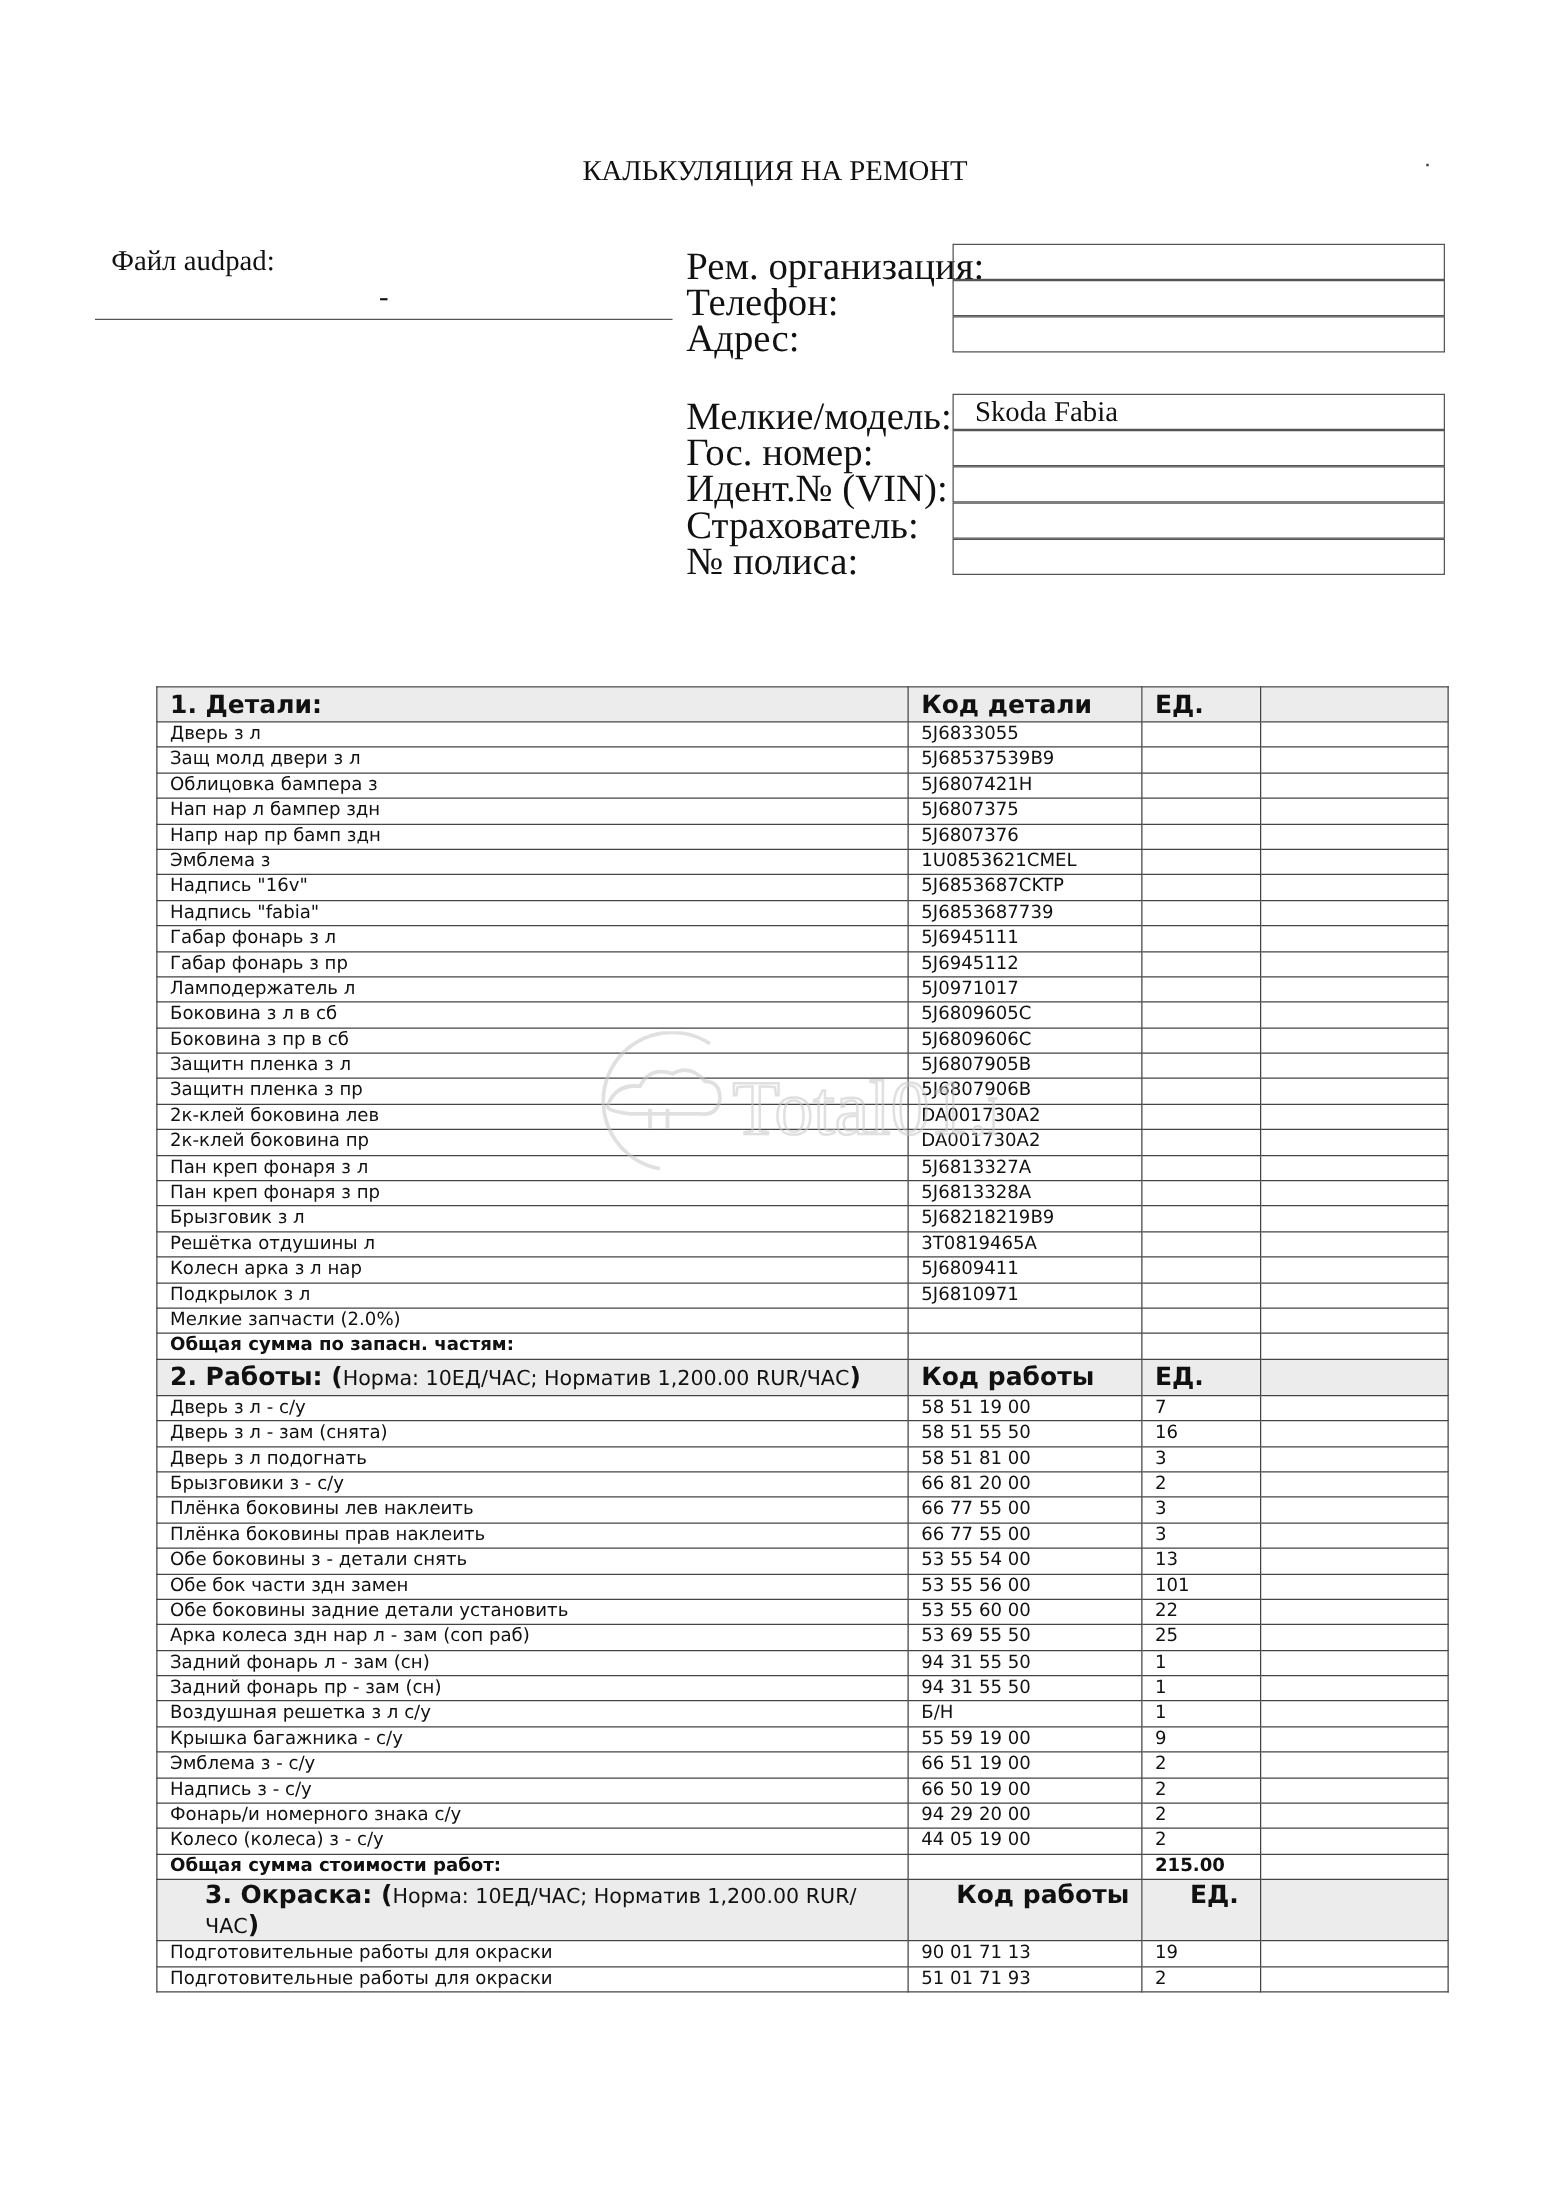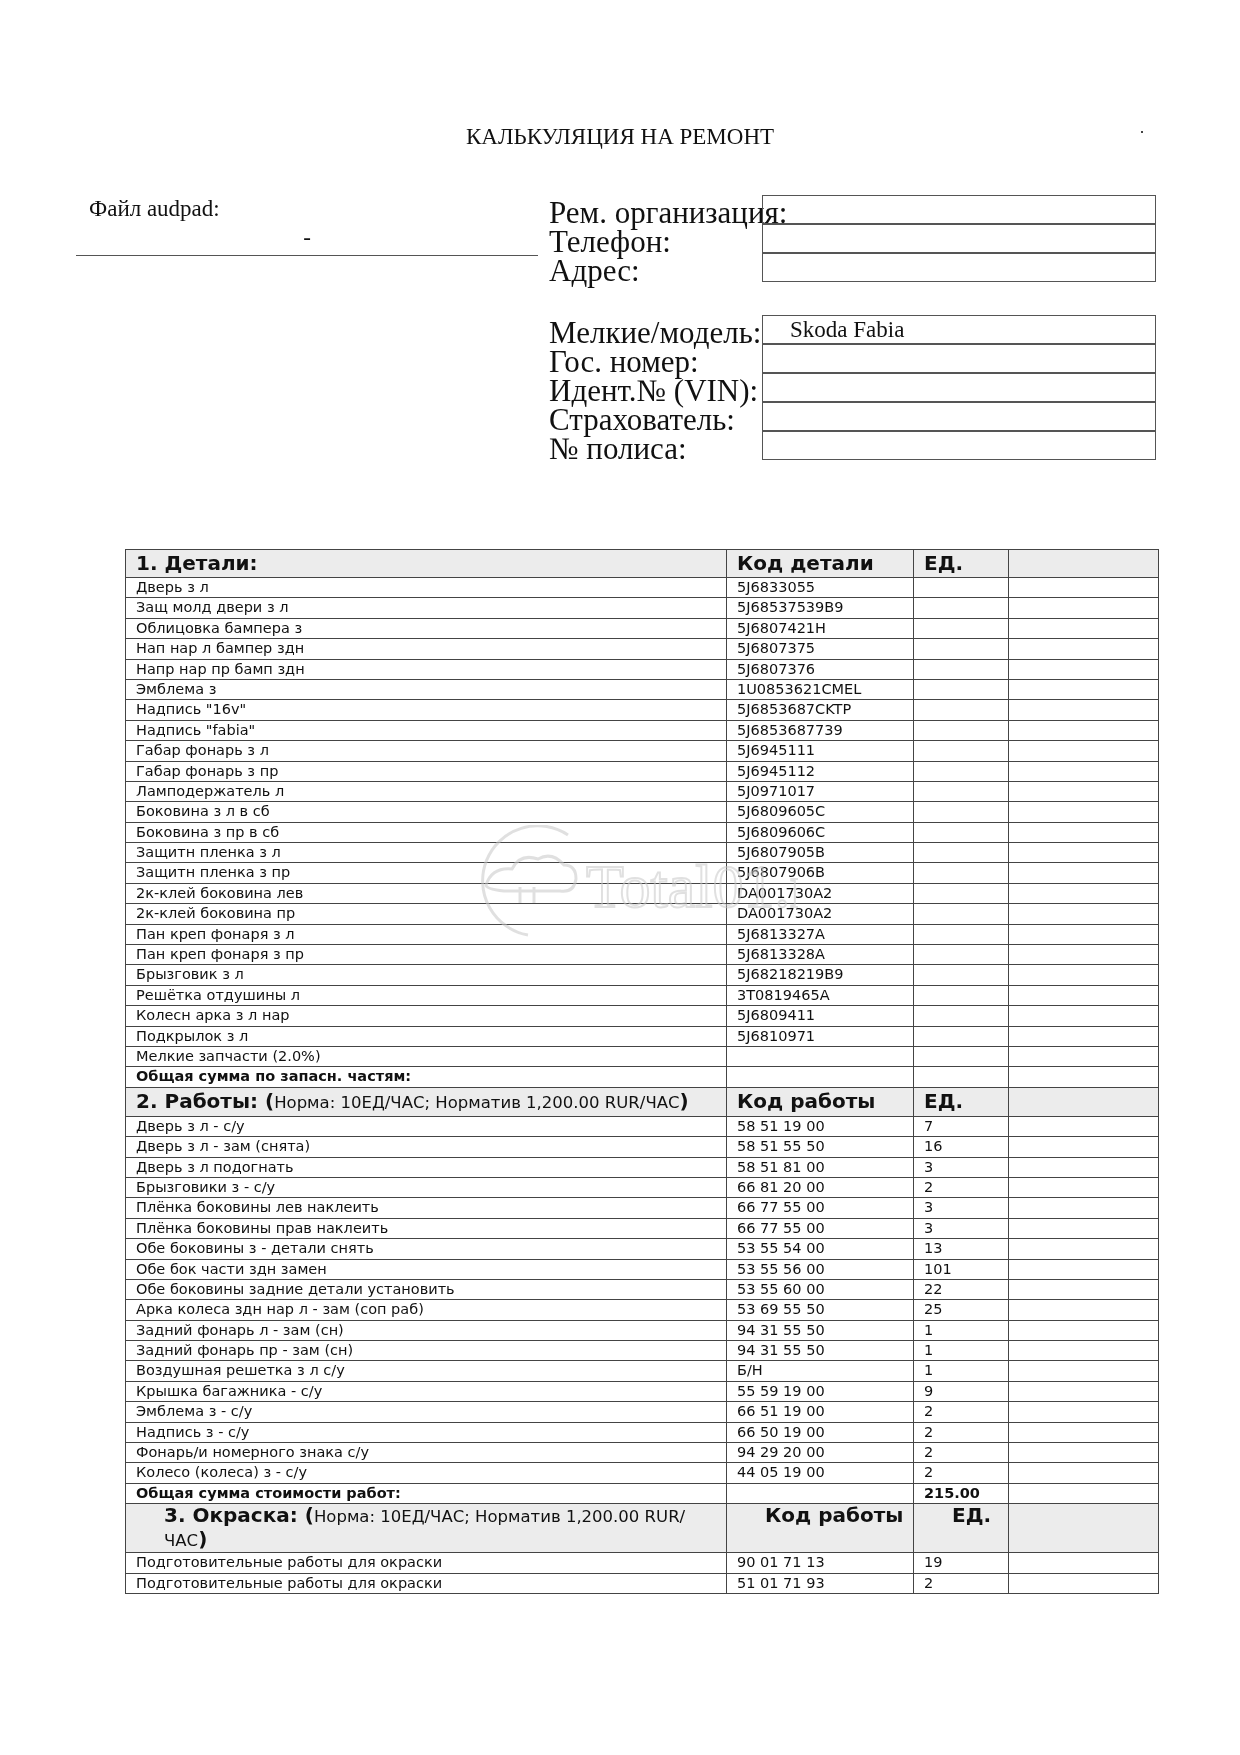--- a/index.html
+++ b/index.html
@@ -8,21 +8,21 @@
 
   #doc-title { position: absolute; left: 0; width: 1240px; top: 124px; text-align: center; font-size: 23px; letter-spacing: 0px; }
   #corner-dot { position: absolute; left: 1141px; top: 131px; width: 2px; height: 2px; background: #444; }
 
   #file-label { position: absolute; left: 89px; top: 196px; font-size: 23px; }
   #file-value { position: absolute; left: 76px; top: 225px; width: 462px; text-align: center; font-size: 23px; }
   #file-line { position: absolute; left: 76px; top: 255px; width: 462px; height: 0; border-top: 1px solid #555; }
 
   .info-block { position: absolute; left: 549px; }
   .info-label { position: absolute; left: 0; font-size: 31px; white-space: nowrap; }
-  .info-box { position: absolute; left: 213px; width: 394px; height: 29px; border: 1.5px solid #555; box-sizing: border-box; font-size: 23px; padding-left: 27px; line-height: 27px; }
+  .info-box { position: absolute; left: 213px; width: 394px; height: 29px; border: 1.5px solid #555; box-sizing: border-box; font-size: 23px; padding-left: 17px; line-height: 27px; }
   #org-block { top: 195px; }
   #car-block { top: 315px; }
 
   #table-wrap { position: absolute; left: 125px; top: 549px; width: 1033px; }
   table { border-collapse: collapse; width: 1033px; table-layout: fixed; }
   col.c1 { width: 601px; } col.c2 { width: 187px; } col.c3 { width: 95px; } col.c4 { width: 150px; }
   td { border: 1.5px solid #444; padding: 0 0 0 10px; font-family: "DejaVu Sans", "Liberation Sans", sans-serif; font-size: 14.5px; height: 19.4px; line-height: 19px; white-space: nowrap; overflow: hidden; vertical-align: top; }
   tr.sec-head td { background: #ececec; font-weight: bold; font-size: 20px; height: 27px; line-height: 27px; margin-top: 24px; }
   tr.sec-head td .norm { font-weight: normal; font-size: 16.5px; }
   tr.sec-head td .paren { font-weight: bold; }

